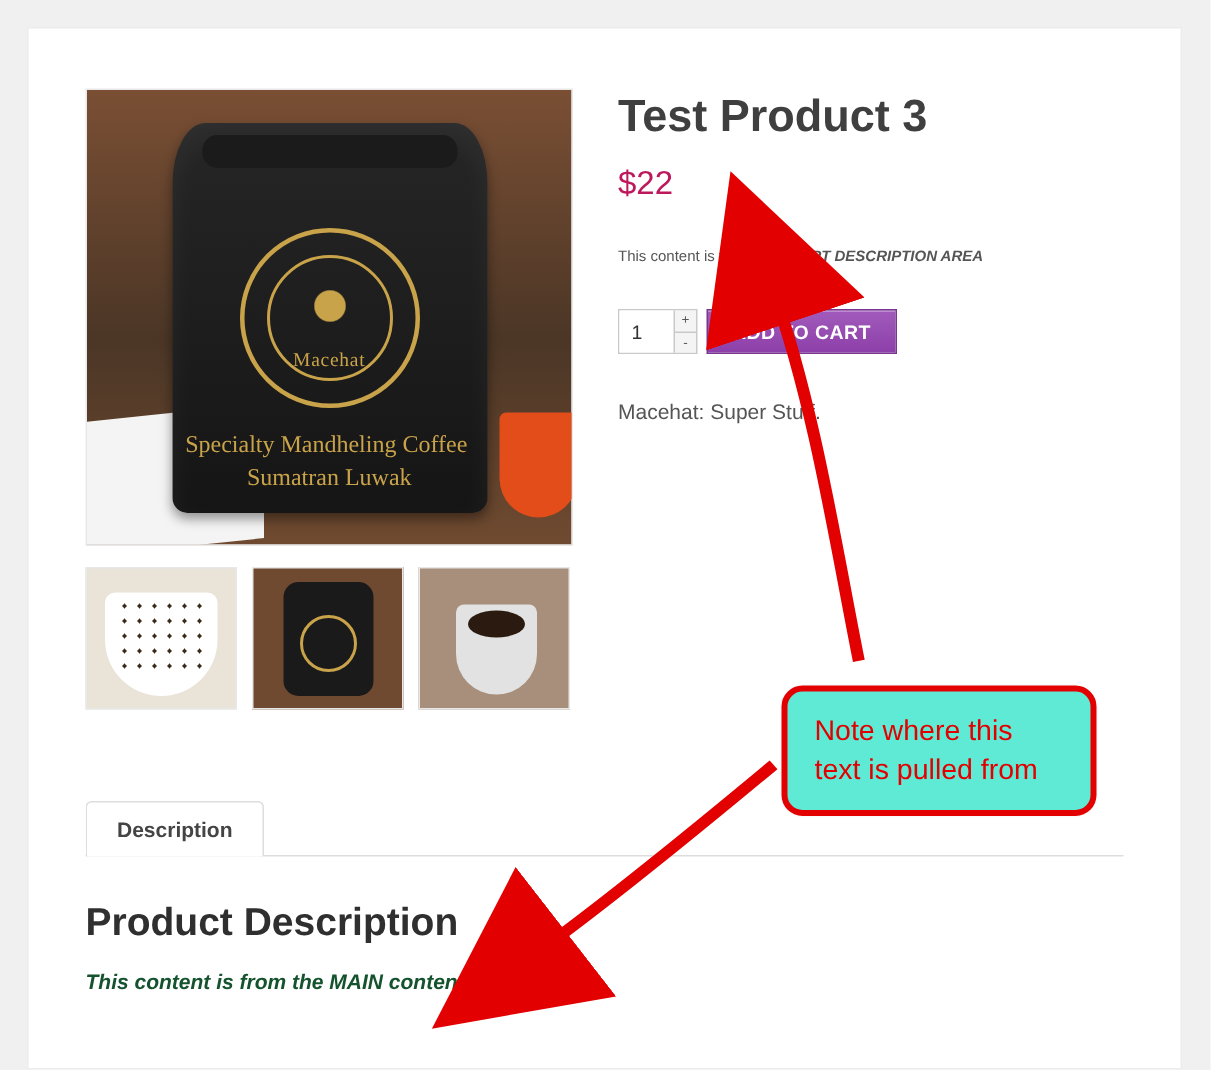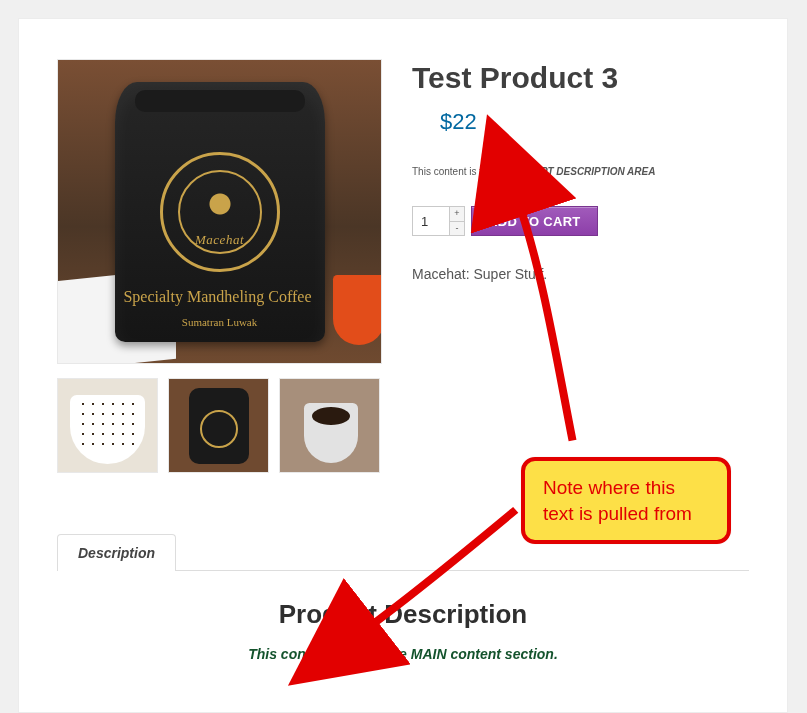--- a/index.html
+++ b/index.html
@@ -47,29 +47,29 @@
     position:absolute; top:70px; left:50%; transform:translateX(-50%);
     width:120px; height:120px; border:3px solid #c9a34a; border-radius:50%;
     display:flex; align-items:center; justify-content:center;
   }
   .bag-logo::after{
     content:""; width:80px; height:80px; border:2px solid #c9a34a; border-radius:50%;
     background: radial-gradient(circle at 50% 40%, #c9a34a 0 10px, transparent 11px);
   }
   .bag-ribbon{
     position:absolute; top:150px; left:50%; transform:translateX(-50%);
-    color:#c9a34a; font-family: serif; font-style:italic; font-size:13px; letter-spacing:.5px;
+    color:#c9a34a; font-family: serif; font-size:13px; letter-spacing:.5px;
   }
   .bag-script{
     position:absolute; bottom:36px; left:0; right:4px; text-align:center;
     color:#c9a34a; font-family: Liberation Serif, serif; font-size:16px;
   }
   .bag-sub{
     position:absolute; bottom:14px; left:0; right:0; text-align:center;
-    color:#c9a34a; font-family: "Brush Script MT", cursive; font-size:11px;
+    color:#c9a34a; font-family: "Brush Script MT", cursive; font-size:16px;
   }
   .bg-cup{
     position:absolute; right:-4px; bottom:18px; width:52px; height:70px;
     background:#e24d1a; border-radius:6px 6px 36px 36px;
   }
   .bg-white{
     position:absolute; left:-2px; bottom:-2px; width:120px; height:90px; background:#f4f4f4;
     transform: skewY(-6deg);
   }
 
@@ -85,21 +85,21 @@
   .thumb.beans::before{content:"";position:absolute;inset:16px 12px 8px 12px;background:#fff;border-radius:8px 8px 44px 44px;}
   .thumb.beans::after{content:"";position:absolute;inset:20px 20px 26px 20px;background:radial-gradient(#3a2a1a 20%,transparent 21%) 0 0/10px 10px;}
   .thumb.cup{ background:#a78f7b;}
   .thumb.cup::before{content:"";position:absolute;left:24px;top:24px;width:54px;height:60px;background:#e2e2e2;border-radius:6px 6px 30px 30px;}
   .thumb.cup::after{content:"";position:absolute;left:32px;top:28px;width:38px;height:18px;background:#2a1a0f;border-radius:50%;}
 
   .summary { flex:1; }
   .title {
     font-size: 30px; color:#3f3f3f; font-weight:700; margin-top:2px; margin-bottom:14px;
   }
-  .price { font-size:22px; color:#0369a1; margin-bottom:28px;margin-left:28px; }
+  .price { font-size:22px; color:#be185d; margin-bottom:28px; }
   .short-desc { color:#555; font-size:10px; line-height:1.7; margin-bottom:26px; }
   .short-desc .emph { font-weight:700; font-style:italic; }
 
   .cart-row { display:flex; align-items:stretch; gap:6px; margin-bottom:30px;}
   .qty-wrap { display:flex; border:1px solid #c9c9c9; height:30px;}
   .qty-input {
     width:36px; border:none; text-align:left; padding:0 8px; font-size:13px; color:#333;
     outline:none;
   }
   .steppers { display:flex; flex-direction:column; border-left:1px solid #c9c9c9;}
@@ -113,37 +113,37 @@
     border:1px solid #79358f;
     color:#fff; font-weight:700; font-size:13px; letter-spacing:.3px;
     padding: 0 16px; height:30px; cursor:pointer;
     box-shadow: inset 0 1px 0 rgba(255,255,255,.3);
   }
   .meta { color:#555; font-size:14px; }
   .meta a { color:#555; text-decoration:none; }
 
   .tabs-wrap { margin-top:60px; }
   .tab-bar {
-    border-bottom:1px solid #ddd; display:flex;font-style:italic;
+    border-bottom:1px solid #ddd; display:flex;
   }
   .tab {
     border:1px solid #ddd; border-bottom:none; background:#fff;
     padding:10px 20px; font-size:14px; color:#444; font-weight:700;
     border-radius:4px 4px 0 0; position:relative; top:1px; cursor:pointer;
   }
-  .panel { padding-top:28px;text-align:center; }
+  .panel { padding-top:28px; }
   .panel h2 { font-size:26px; color:#2f2f2f; font-weight:700; margin-bottom:16px;}
   .panel p { color:#14532d; font-style:italic; font-weight:700; font-size:14px; }
 
   
   .annot { position:absolute; inset:0; pointer-events:none; }
   .callout {
     position:absolute; right:56px; top:438px;
     border:4px solid #e20000; border-radius:14px;
-    padding:14px 18px; background:#fde047; color:#e20000;
+    padding:14px 18px; background:#5eead4; color:#e20000;
     font-size:19px; line-height:1.35; width:210px;
     box-shadow:0 0 0 1px rgba(0,0,0,.02);
   }
   svg.arrows{position:absolute;inset:0;width:100%;height:100%;}
 </style>
 </head>
 <body>
 
 <div class="card">
 

